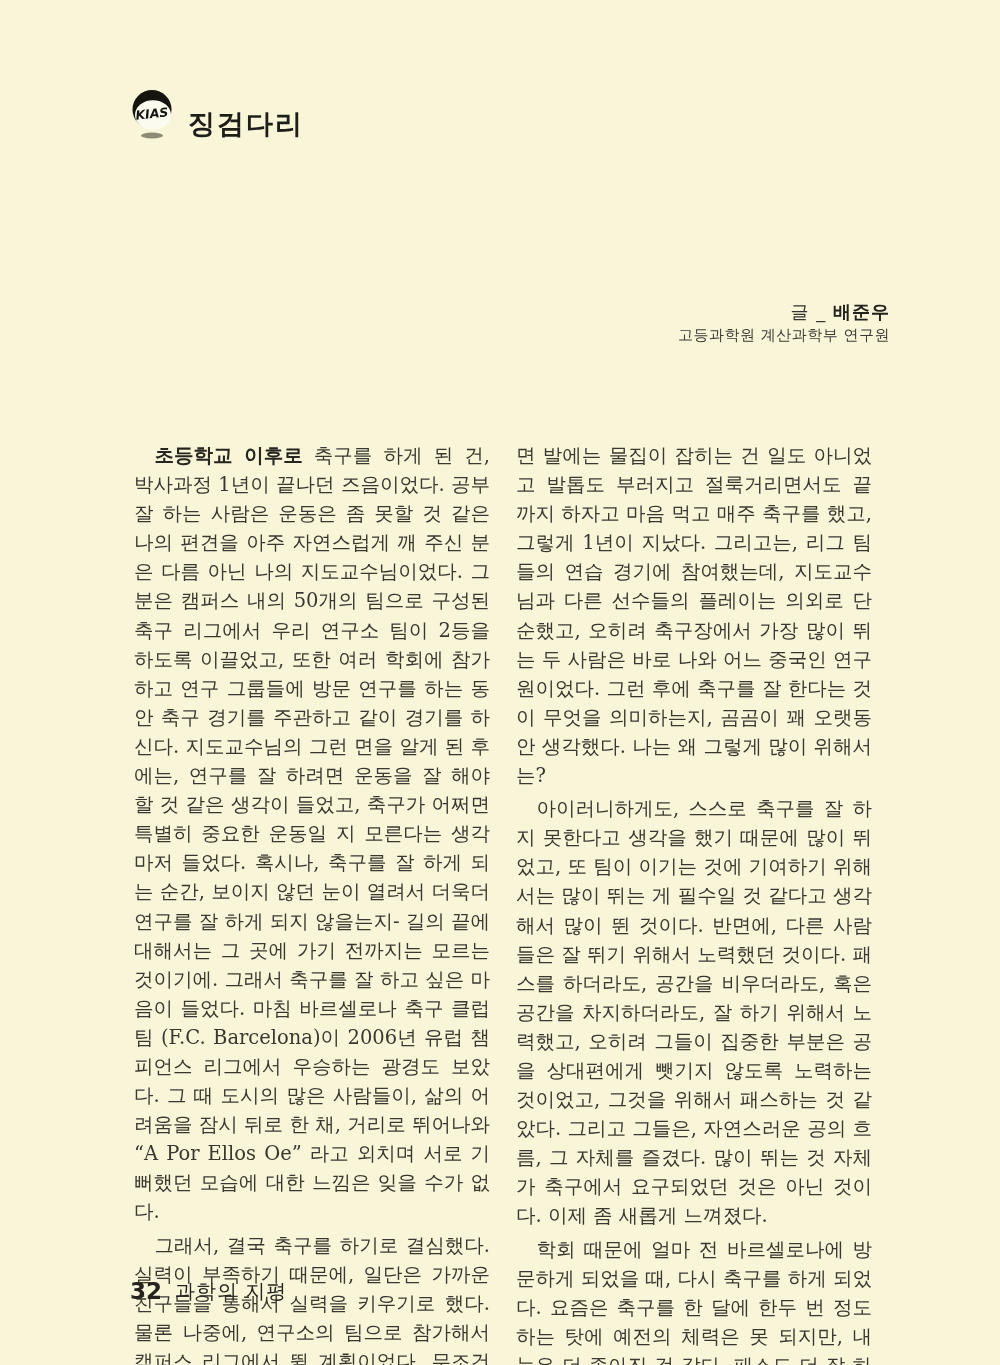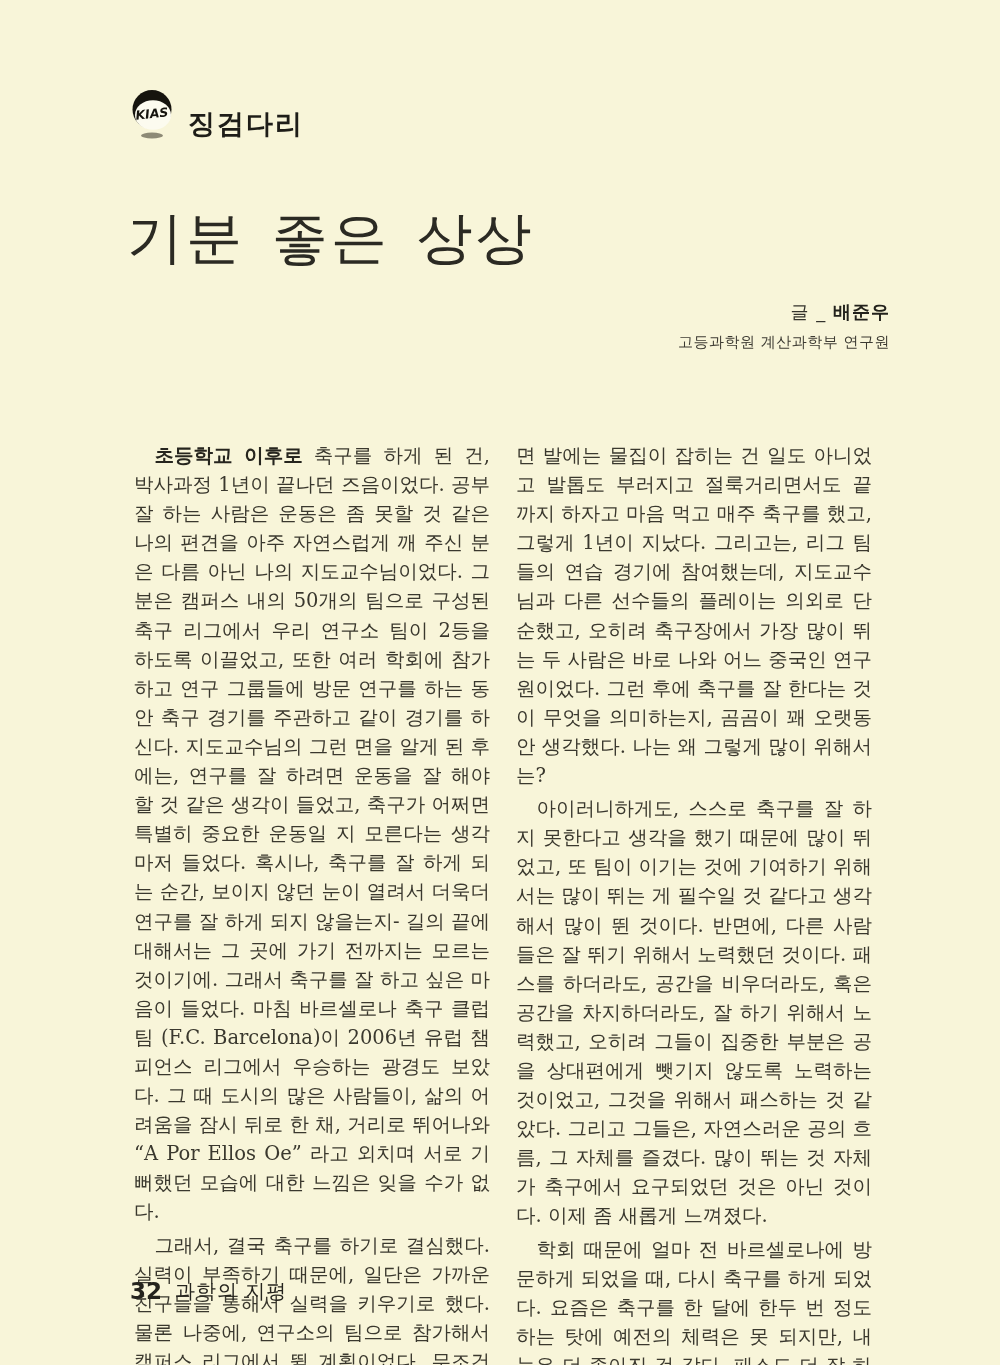--- a/index.html
+++ b/index.html
@@ -25,21 +25,21 @@
     font-size:56px;font-weight:400;color:#2b2a23;
     letter-spacing:3px;word-spacing:6px;white-space:nowrap;
   }
   
   .byline{
     position:absolute;right:110px;top:300px;text-align:right;
     font-family:"DejaVu Sans", sans-serif;color:#33322b;
   }
   .byline-main{font-size:18px;letter-spacing:1px;}
   .byline-main .author-name{font-weight:700;color:#22211b;margin-top:42px;}
-  .byline-affil{font-size:15px;margin-top:9px;color:#3c3a32;letter-spacing:0.5px;}
+  .byline-affil{font-size:15px;margin-top:2px;color:#3c3a32;letter-spacing:0.5px;}
   
   .col{
     position:absolute;top:437px;width:364px;
     font-size:19.5px;line-height:29.1px;
     text-align:justify;color:#3a382e;
   }
   .col p{margin:4px;}
   .col p.indent{text-indent:1.05em;}
   .col-left{left:130px;}
   .col-right{left:512px;}
@@ -63,21 +63,20 @@
       <svg width="42" height="52" viewBox="0 0 42 52" aria-hidden="true">
         <ellipse cx="21" cy="47.5" rx="11" ry="3" fill="#8d8a76"></ellipse>
         <circle cx="21" cy="21.5" r="19.5" fill="#16140e"></circle>
         <ellipse cx="22" cy="27" rx="18" ry="14.8" fill="#fcfbef"></ellipse>
         <text x="21" y="30" text-anchor="middle" font-family="DejaVu Sans, sans-serif" font-size="12.5" font-weight="bold" font-style="italic" fill="#16140e" transform="rotate(-6 21 27)">KIAS</text>
       </svg>
     </span>
     <span class="section-label">징검다리</span>
   </div>
 
-  <h1 class="title">기분 좋은 상상</h1>
 
   <div class="byline">
     <div class="byline-main">
       <span>글 _ </span><span class="author-name">배준우</span>
     </div>
     <div class="byline-affil">고등과학원 계산과학부 연구원</div>
   </div>
 
   <div class="col col-left">
     <p class="indent"><span class="lead-bold">초등학교 이후로</span><span> 축구를 하게 된 건, 박사과정 1년이 끝나던 즈음이었다. 공부 잘 하는 사람은 운동은 좀 못할 것 같은 나의 편견을 아주 자연스럽게 깨 주신 분은 다름 아닌 나의 지도교수님이었다. 그 분은 캠퍼스 내의 50개의 팀으로 구성된 축구 리그에서 우리 연구소 팀이 2등을 하도록 이끌었고, 또한 여러 학회에 참가하고 연구 그룹들에 방문 연구를 하는 동안 축구 경기를 주관하고 같이 경기를 하신다. 지도교수님의 그런 면을 알게 된 후에는, 연구를 잘 하려면 운동을 잘 해야 할 것 같은 생각이 들었고, 축구가 어쩌면 특별히 중요한 운동일 지 모른다는 생각마저 들었다. 혹시나, 축구를 잘 하게 되는 순간, 보이지 않던 눈이 열려서 더욱더 연구를 잘 하게 되지 않을는지- 길의 끝에 대해서는 그 곳에 가기 전까지는 모르는 것이기에. 그래서 축구를 잘 하고 싶은 마음이 들었다. 마침 바르셀로나 축구 클럽팀 (F.C. Barcelona)이 2006년 유럽 챔피언스 리그에서 우승하는 광경도 보았다. 그 때 도시의 많은 사람들이, 삶의 어려움을 잠시 뒤로 한 채, 거리로 뛰어나와 “A Por Ellos Oe” 라고 외치며 서로 기뻐했던 모습에 대한 느낌은 잊을 수가 없다.</span></p>

